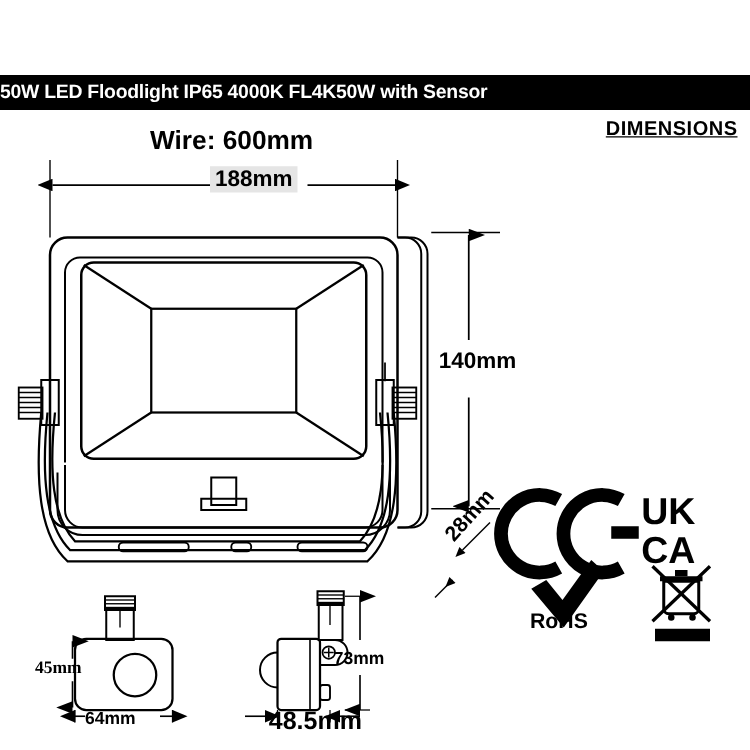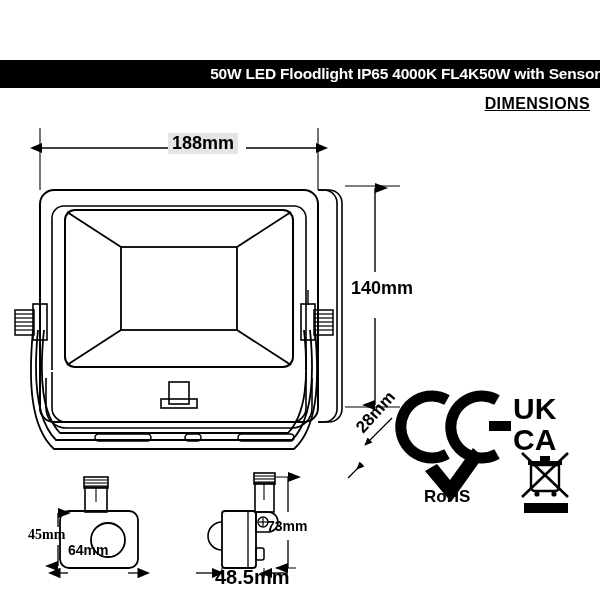--- a/index.html
+++ b/index.html
@@ -9,52 +9,53 @@
     font-family:"Liberation Sans", sans-serif;
     position:relative;
     overflow:hidden;
   }
   .stage{position:absolute;left:0;top:0;width:600px;height:600px;}
 
   
   .title-bar{
     position:absolute;left:0;top:60px;width:600px;height:28px;
     background:#000000;
-    display:flex;align-items:center;justify-content:flex-end;
+    display:flex;align-items:center;justify-content:flex-start;
   }
   .title-bar .txt{
     color:#ffffff;font-size:15.5px;font-weight:bold;
     letter-spacing:-0.2px;white-space:nowrap;
   }
 
   
   .lbl{position:absolute;font-weight:bold;color:#000;white-space:nowrap;}
   .dimensions-label{right:10px;top:95px;font-size:16px;letter-spacing:0.4px;text-decoration:underline;}
   .wire-label{left:120px;top:101px;font-size:21px;}
   .w188{left:168px;top:133px;font-size:18px;background:#e5e5e5;padding:0 4px;}
   .h140{left:348px;top:278px;font-size:18px;background:#fff;padding:0 3px;text-align:center;}
   .d28{left:352px;top:424px;font-size:17px;transform:rotate(-48deg);transform-origin:left top;}
   .s45{left:28px;top:527px;font-size:14px;font-family:Liberation Serif, serif;}
-  .s64{left:68px;top:542px;font-size:14px;}
+  .s64{left:68px;top:566px;font-size:14px;}
   .s73{left:267px;top:518px;font-size:14px;text-align:center;}
   .s485{left:215px;top:566px;font-size:20px;}
 
   svg{position:absolute;left:0;top:0;overflow:visible;}
   .ln{stroke:#000;fill:none;}
 </style>
 </head>
 <body>
 
 <div class="stage">
 
   <div class="title-bar">
     <span class="txt">50W LED Floodlight IP65 4000K FL4K50W with Sensor</span>
   </div>
 
   <div class="lbl dimensions-label">DIMENSIONS</div>
+  <div class="lbl wire-label">Wire: 600mm</div>
   <div class="lbl w188">188mm</div>
   <div class="lbl h140">140mm</div>
   <div class="lbl d28">28mm</div>
   <div class="lbl s45">45mm</div>
   <div class="lbl s64">64mm</div>
   <div class="lbl s73">73mm</div>
   <div class="lbl s485">48.5mm</div>
 
   <svg width="600" height="600" viewBox="0 0 600 600">
     <defs>

